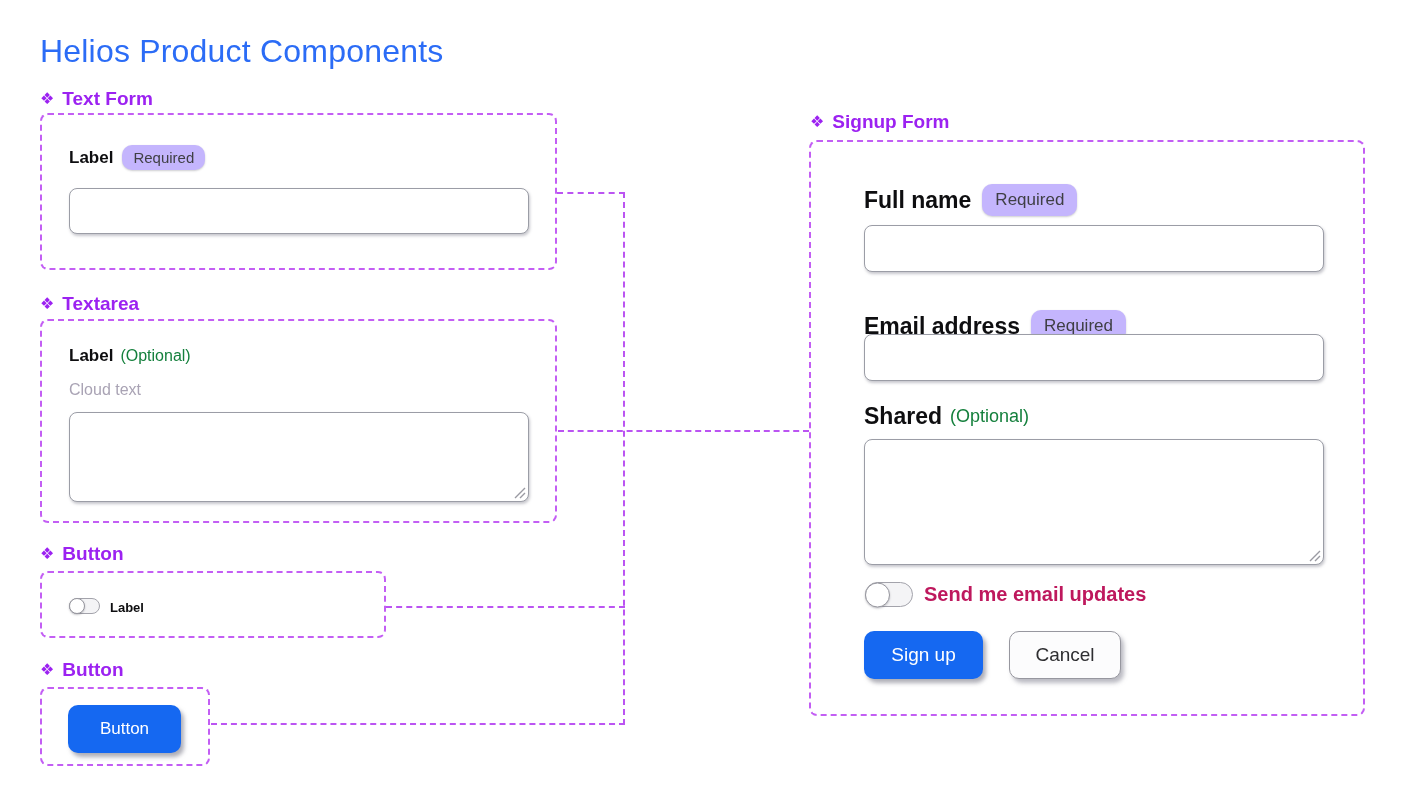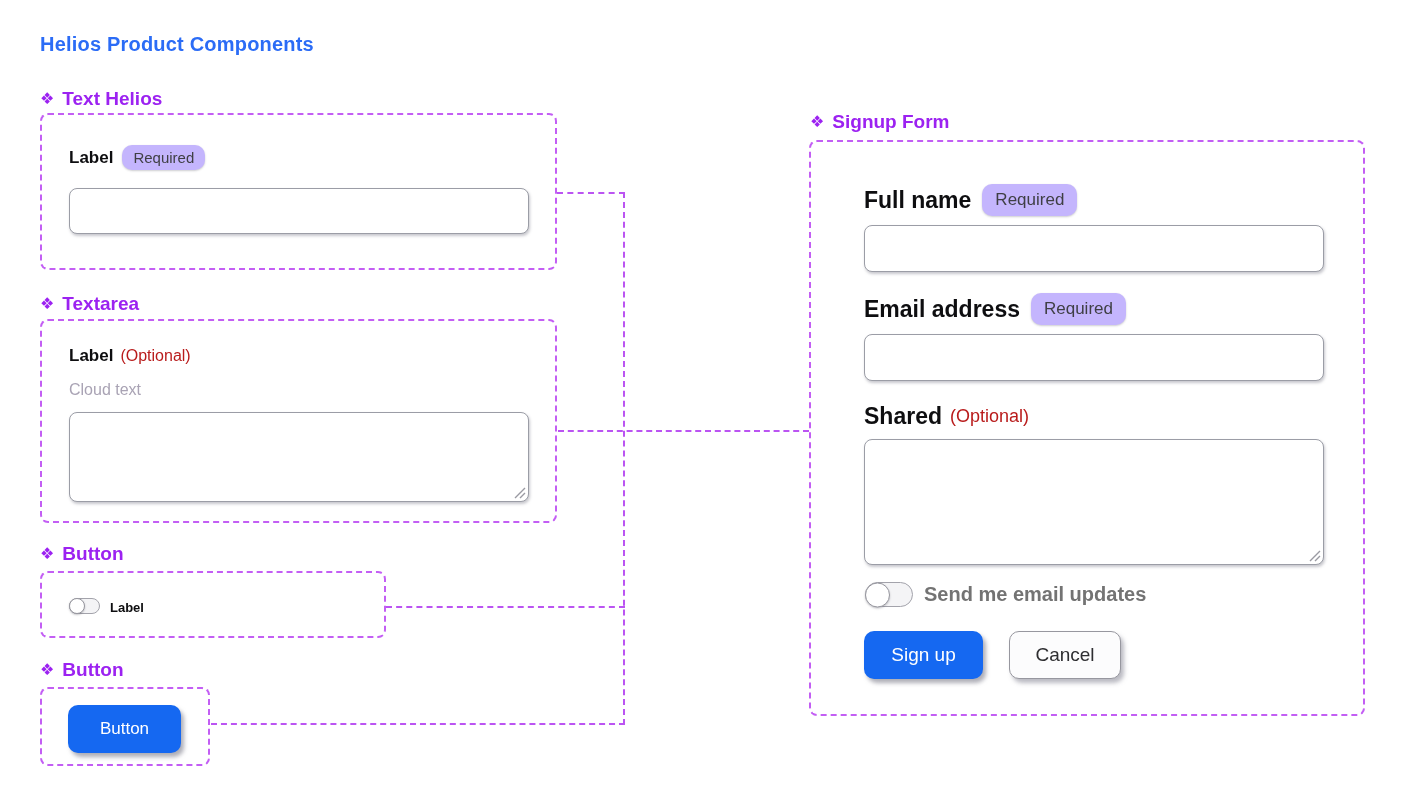--- a/index.html
+++ b/index.html
@@ -8,22 +8,22 @@
     width: 1412px;
     height: 802px;
     background: #ffffff;
     font-family: "Liberation Sans", "DejaVu Sans", sans-serif;
     overflow: hidden;
   }
   .abs { position: absolute; }
 
   
   .page-title {
-    font-size: 20px;
-    font-weight: 700;
+    font-size: 32px;
+    font-weight: 400;
     letter-spacing: 0.2px;
     white-space: nowrap;
   }
   .title-blue { color: #2b6cf6; }
   .title-dark { color: #1c1c1e; }
 
   
   .section-heading {
     display: flex;
     align-items: center;
@@ -53,21 +53,21 @@
   .label-lg { font-size: 23px; font-weight: 800; color: #0e0e10; }
   .badge {
     background: #c4b5fd;
     color: #3f3f44;
     border-radius: 10px;
     box-shadow: 0 1px 2px rgba(60,60,70,0.25);
     font-weight: 400;
   }
   .badge-sm { font-size: 15px; padding: 4px 11px; margin-left: 9px; }
   .badge-lg { font-size: 17px; padding: 6px 13px; margin-left: 11px; }
-  .optional-text { font-weight: 400; color: #b91c1c; }
+  .optional-text { font-weight: 400; color: #15803d; }
   .optional-sm { font-size: 16px; margin-left: 7px; }
   .optional-lg { font-size: 18px; margin-left: 8px; }
   .helper-text { font-size: 16px; color: #a9a3b4; }
 
   
   .ui-input, .ui-textarea {
     position: absolute;
     box-sizing: border-box;
     background: #ffffff;
     border: 1.6px solid #9b9da6;
@@ -94,21 +94,21 @@
     left: -1.5px;
     top: 50%;
     transform: translateY(-50%);
     box-sizing: border-box;
     background: #ffffff;
     border: 1.5px solid #96969e;
     border-radius: 50%;
     box-shadow: 0 1px 2px rgba(90,90,100,0.35);
   }
   .toggle-label-sm { font-size: 13px; font-weight: 800; color: #0e0e10; }
-  .toggle-label-lg { font-size: 20px; font-weight: 800; color: #737373; }
+  .toggle-label-lg { font-size: 20px; font-weight: 800; color: #be185d; }
 
   
   .btn {
     position: absolute;
     box-sizing: border-box;
     display: flex;
     align-items: center;
     justify-content: center;
     border-radius: 10px;
     cursor: pointer;
@@ -135,21 +135,21 @@
   <div class="connector-h abs" style="left:557px; top:192px; width:68px;"></div>
   <div class="connector-v abs" style="left:623px; top:192px; height:533px;"></div>
   <div class="connector-h abs" style="left:558px; top:430px; width:251px;"></div>
   <div class="connector-h abs" style="left:386px; top:606px; width:239px;"></div>
   <div class="connector-h abs" style="left:211px; top:723px; width:414px;"></div>
 
   <div class="abs page-title title-blue" style="left:40px; top:33px;">Helios Product Components</div>
 
   <div class="abs section-heading" style="left:40px; top:88px;">
     <span class="diamond-icon">❖</span>
-    <span>Text Helios</span>
+    <span>Text Form</span>
   </div>
   <div class="dashed-box" style="left:40px; top:113px; width:517px; height:157px;">
     <div class="abs field-label-row" style="left:27px; top:30px;">
       <span class="label-sm">Label</span>
       <span class="badge badge-sm">Required</span>
     </div>
     <input class="ui-input" style="left: 27px; top: 73px; width: 460px; height: 46px;" value="">
   </div>
 
   <div class="abs section-heading" style="left:40px; top:293px;">
@@ -194,21 +194,21 @@
   </div>
 
   <div class="dashed-box" style="left:809px; top:140px; width:556px; height:576px;">
 
     <div class="abs field-label-row" style="left:53px; top:42px;">
       <span class="label-lg">Full name</span>
       <span class="badge badge-lg">Required</span>
     </div>
     <input class="ui-input" style="left: 53px; top: 83px; width: 460px; height: 47px;" value="">
 
-    <div class="abs field-label-row" style="left:53px; top:151px;">
+    <div class="abs field-label-row" style="left:53px; top:168px;">
       <span class="label-lg">Email address</span>
       <span class="badge badge-lg">Required</span>
     </div>
     <input class="ui-input" style="left: 53px; top: 192px; width: 460px; height: 47px;" value="">
 
     <div class="abs field-label-row" style="left:53px; top:261px;">
       <span class="label-lg">Shared</span>
       <span class="optional-text optional-lg">(Optional)</span>
     </div>
     <textarea class="ui-textarea" style="left: 53px; top: 297px; width: 460px; height: 126px;"></textarea>

